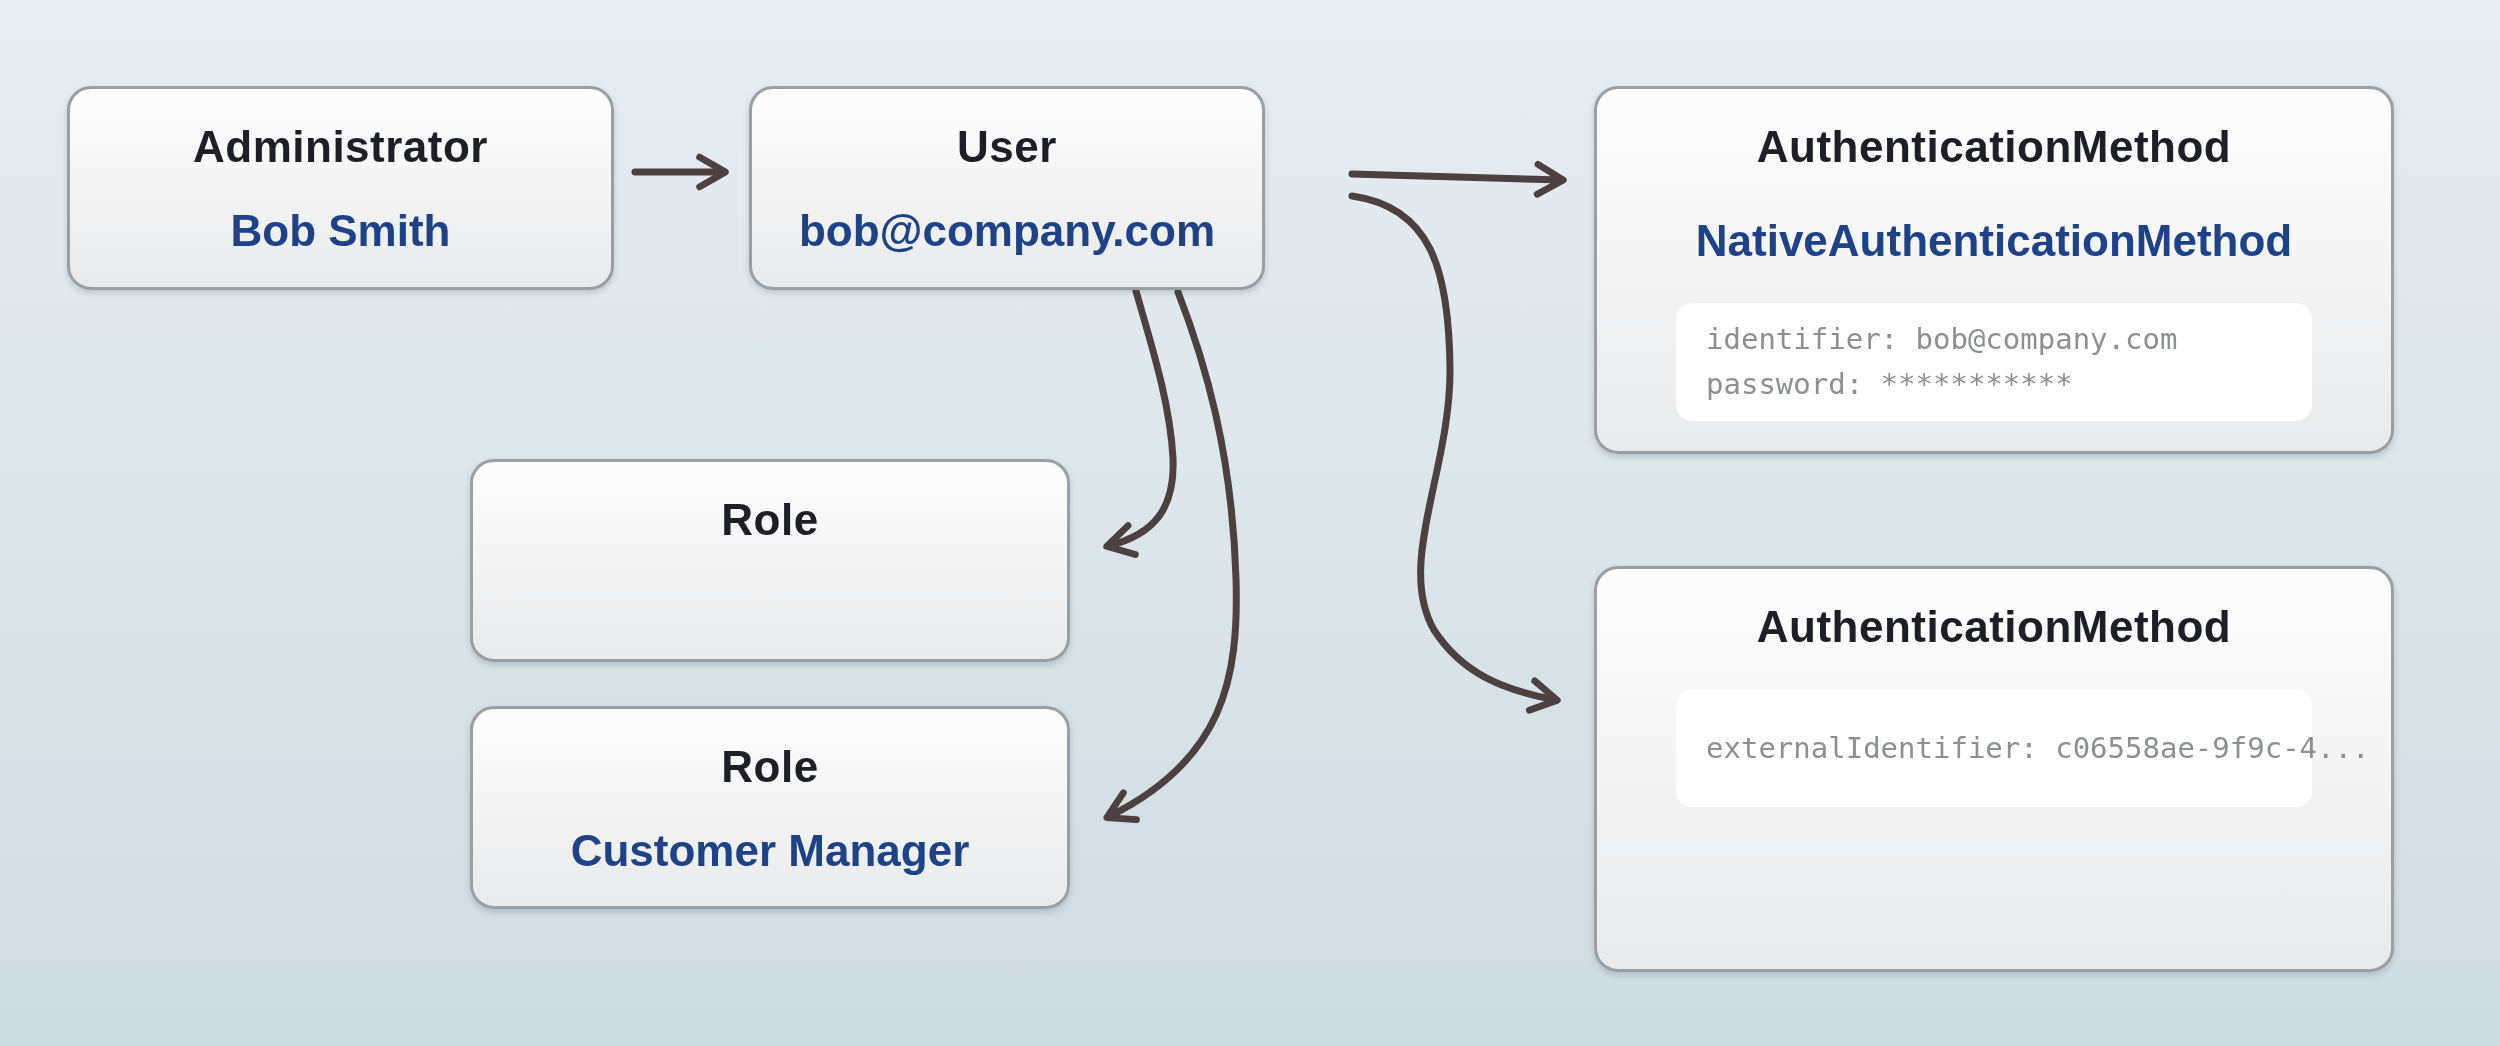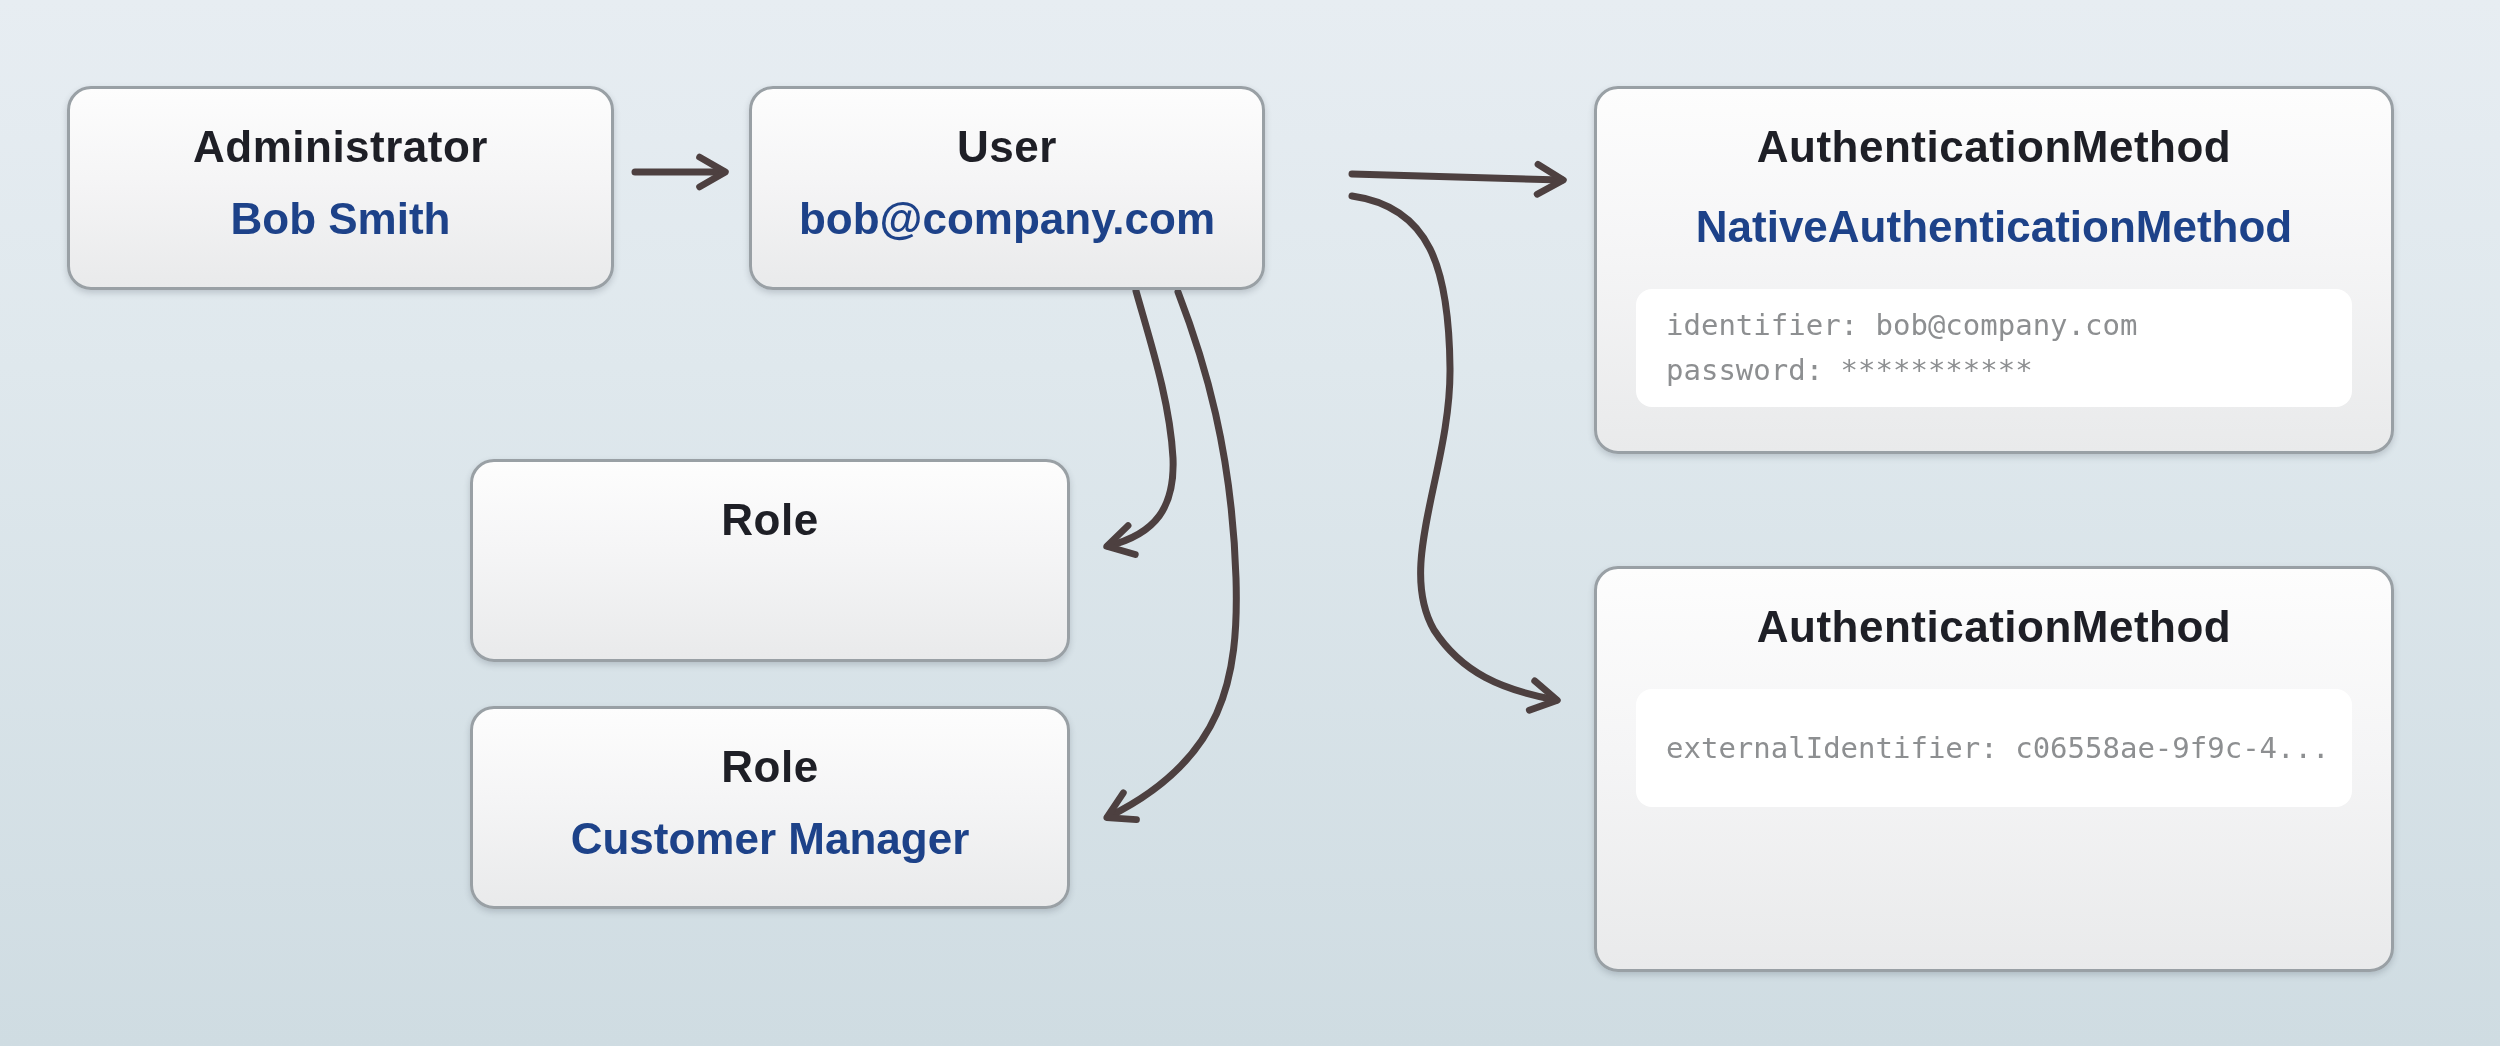--- a/index.html
+++ b/index.html
@@ -20,27 +20,27 @@
     box-shadow:0 3px 6px rgba(60,70,80,.22);
     display:flex;flex-direction:column;align-items:center;
     padding-top:30px;
   }
   .node .title{
     font-size:44px;font-weight:bold;color:#1e1f26;
     line-height:56px;letter-spacing:.5px;text-align:center;
   }
   .node .value{
     font-size:44px;font-weight:bold;color:#1d4289;
-    line-height:56px;margin-top:16px;text-align:center;
+    line-height:56px;margin-top:28px;text-align:center;
   }
-  .node.auth .value{margin-top:24px;}
+  .node.auth .value{margin-top:38px;}
   .code-box{
     box-sizing:border-box;
     margin-top:34px;
-    width:716px;height:118px;
+    width:636px;height:118px;
     background:#ffffff;border-radius:16px;
     padding:15px 30px;
     display:flex;flex-direction:column;justify-content:center;
     align-self:center;
   }
   .code-line{
     font-family:"DejaVu Sans Mono","Liberation Mono",monospace;
     font-size:29px;line-height:45px;color:#8d8f91;
     white-space:pre;
   }

